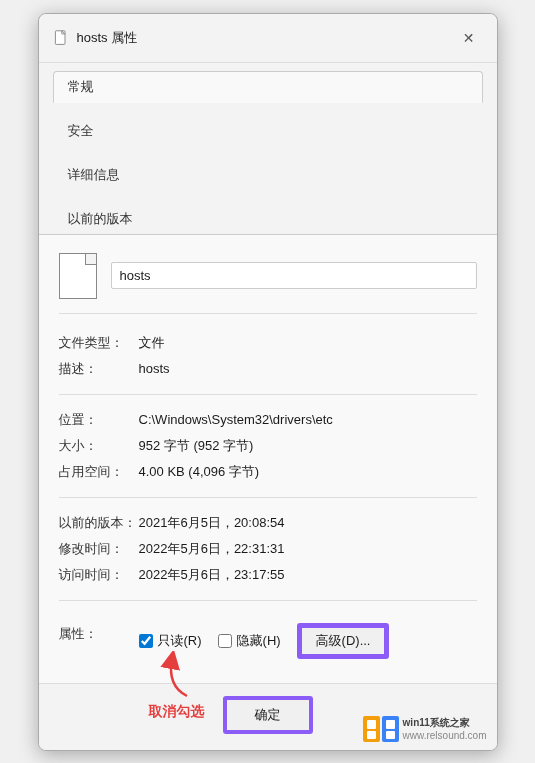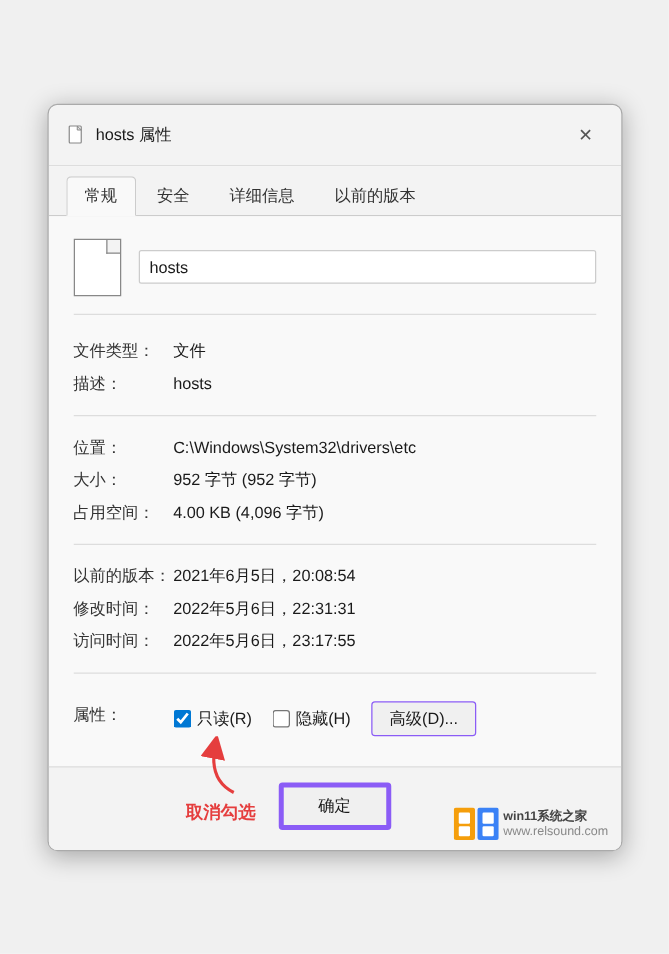--- a/index.html
+++ b/index.html
@@ -56,21 +56,22 @@
       align-items: center;
       justify-content: center;
       font-size: 14px;
       color: #555;
     }
     .tabs {
       display: flex;
       padding: 8px 14px 0;
       background: #f3f3f3;
       border-bottom: 1px solid #ccc;
-      gap: 2px;
+      gap: 13px;
+      flex-direction: column;
     }
     .tab {
       padding: 6px 14px;
       cursor: pointer;
       border: 1px solid transparent;
       border-bottom: none;
       border-radius: 4px 4px 0 0;
       font-size: 13px;
       color: #333;
       background: transparent;
@@ -174,21 +175,21 @@
       cursor: pointer;
       accent-color: #0078d4;
     }
     .checkbox-label {
       font-size: 13px;
       color: #1a1a1a;
       text-align: right;
     }
     .advanced-btn {
       padding: 4px 14px;
-      border: 1px solid #8b5cf6;
+      border: 5px solid #8b5cf6;
       border-radius: 3px;
       background: #f0f0f0;
       cursor: pointer;
       font-size: 13px;
       color: #1a1a1a;
     }
     .arrow-annotation {
       position: absolute;
       left: 10px;
       top: 28px;

